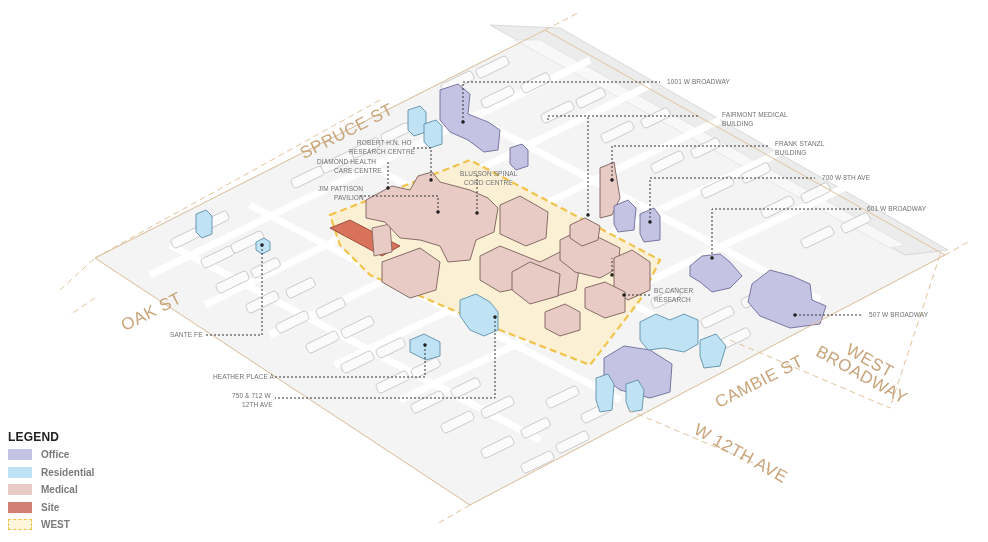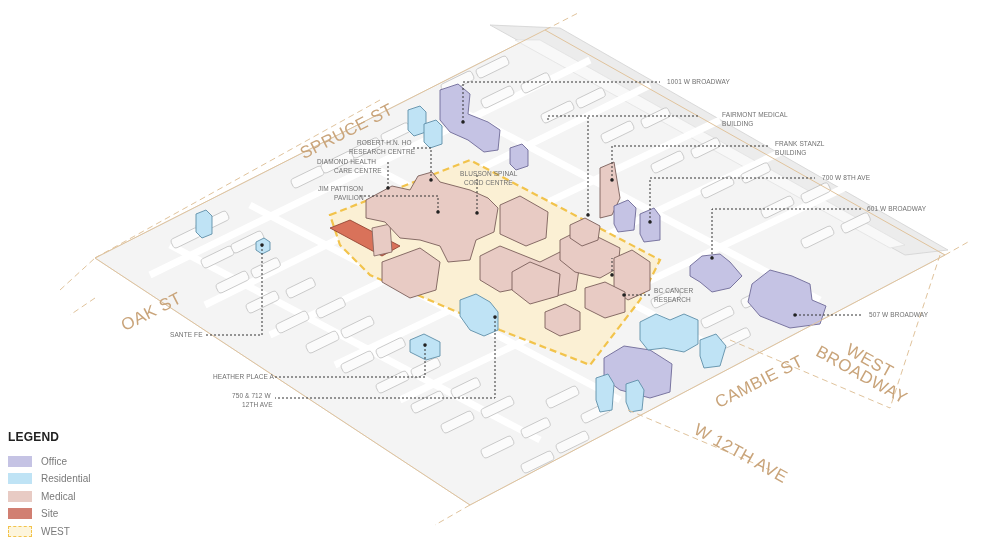--- a/index.html
+++ b/index.html
@@ -6,21 +6,21 @@
     body { width: 988px; height: 542px; position: relative; overflow: hidden;
       font-family: "Liberation Sans", sans-serif; }
     #map { position: absolute; left: 0; top: 0; width: 988px; height: 542px; }
     .lbl { position: absolute; font-size: 6.5px; color: #6f6f6f; letter-spacing: 0.1px;
       line-height: 8px; text-transform: uppercase; white-space: nowrap; }
     .lbl.r { text-align: right; }
     .street { position: absolute; color: #c9a47a; font-size: 17px; letter-spacing: 0.5px;
       white-space: nowrap; transform-origin: 0 0; text-transform: uppercase; }
     .legend { position: absolute; left: 8px; top: 430px; }
     .legend-title { font-weight: bold; font-size: 12px; color: #222; margin-bottom: 5px; letter-spacing: 0.2px; }
-    .legend-item { display: flex; align-items: flex-end; height: 17.5px; }
+    .legend-item { display: flex; align-items: flex-start; height: 17.5px; font-weight: bold; }
     .swatch { width: 24px; height: 11px; margin-right: 9px; box-sizing: border-box; }
     .legend-label { font-size: 10px; color: #7a7a7a; }
   </style>
 </head>
 <body>
 
 <svg id="map" viewBox="0 0 988 542" xmlns="http://www.w3.org/2000/svg">
 
   <g>
     <polygon points="95,258 545,30 945,255 470,505" fill="#f4f4f4" stroke="#d8d8d8" stroke-width="0.8"></polygon>

